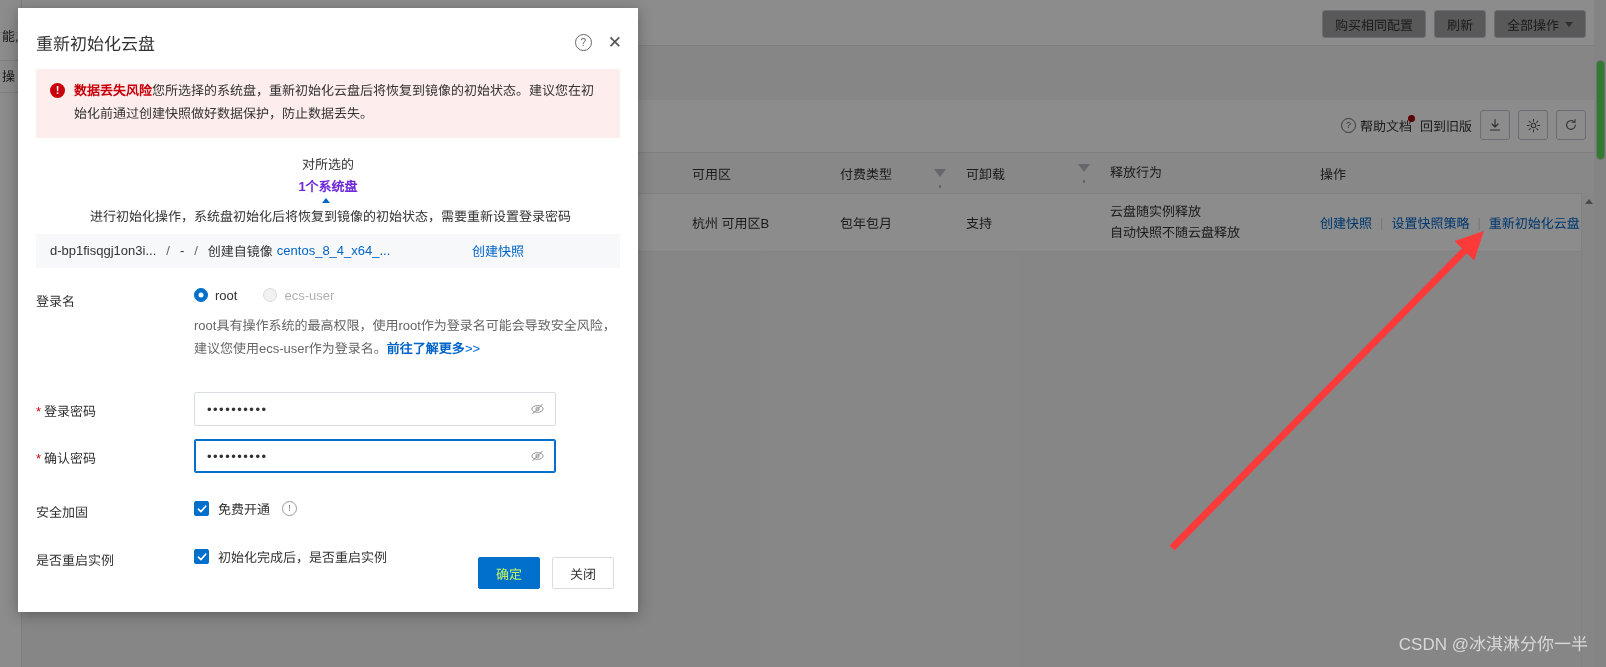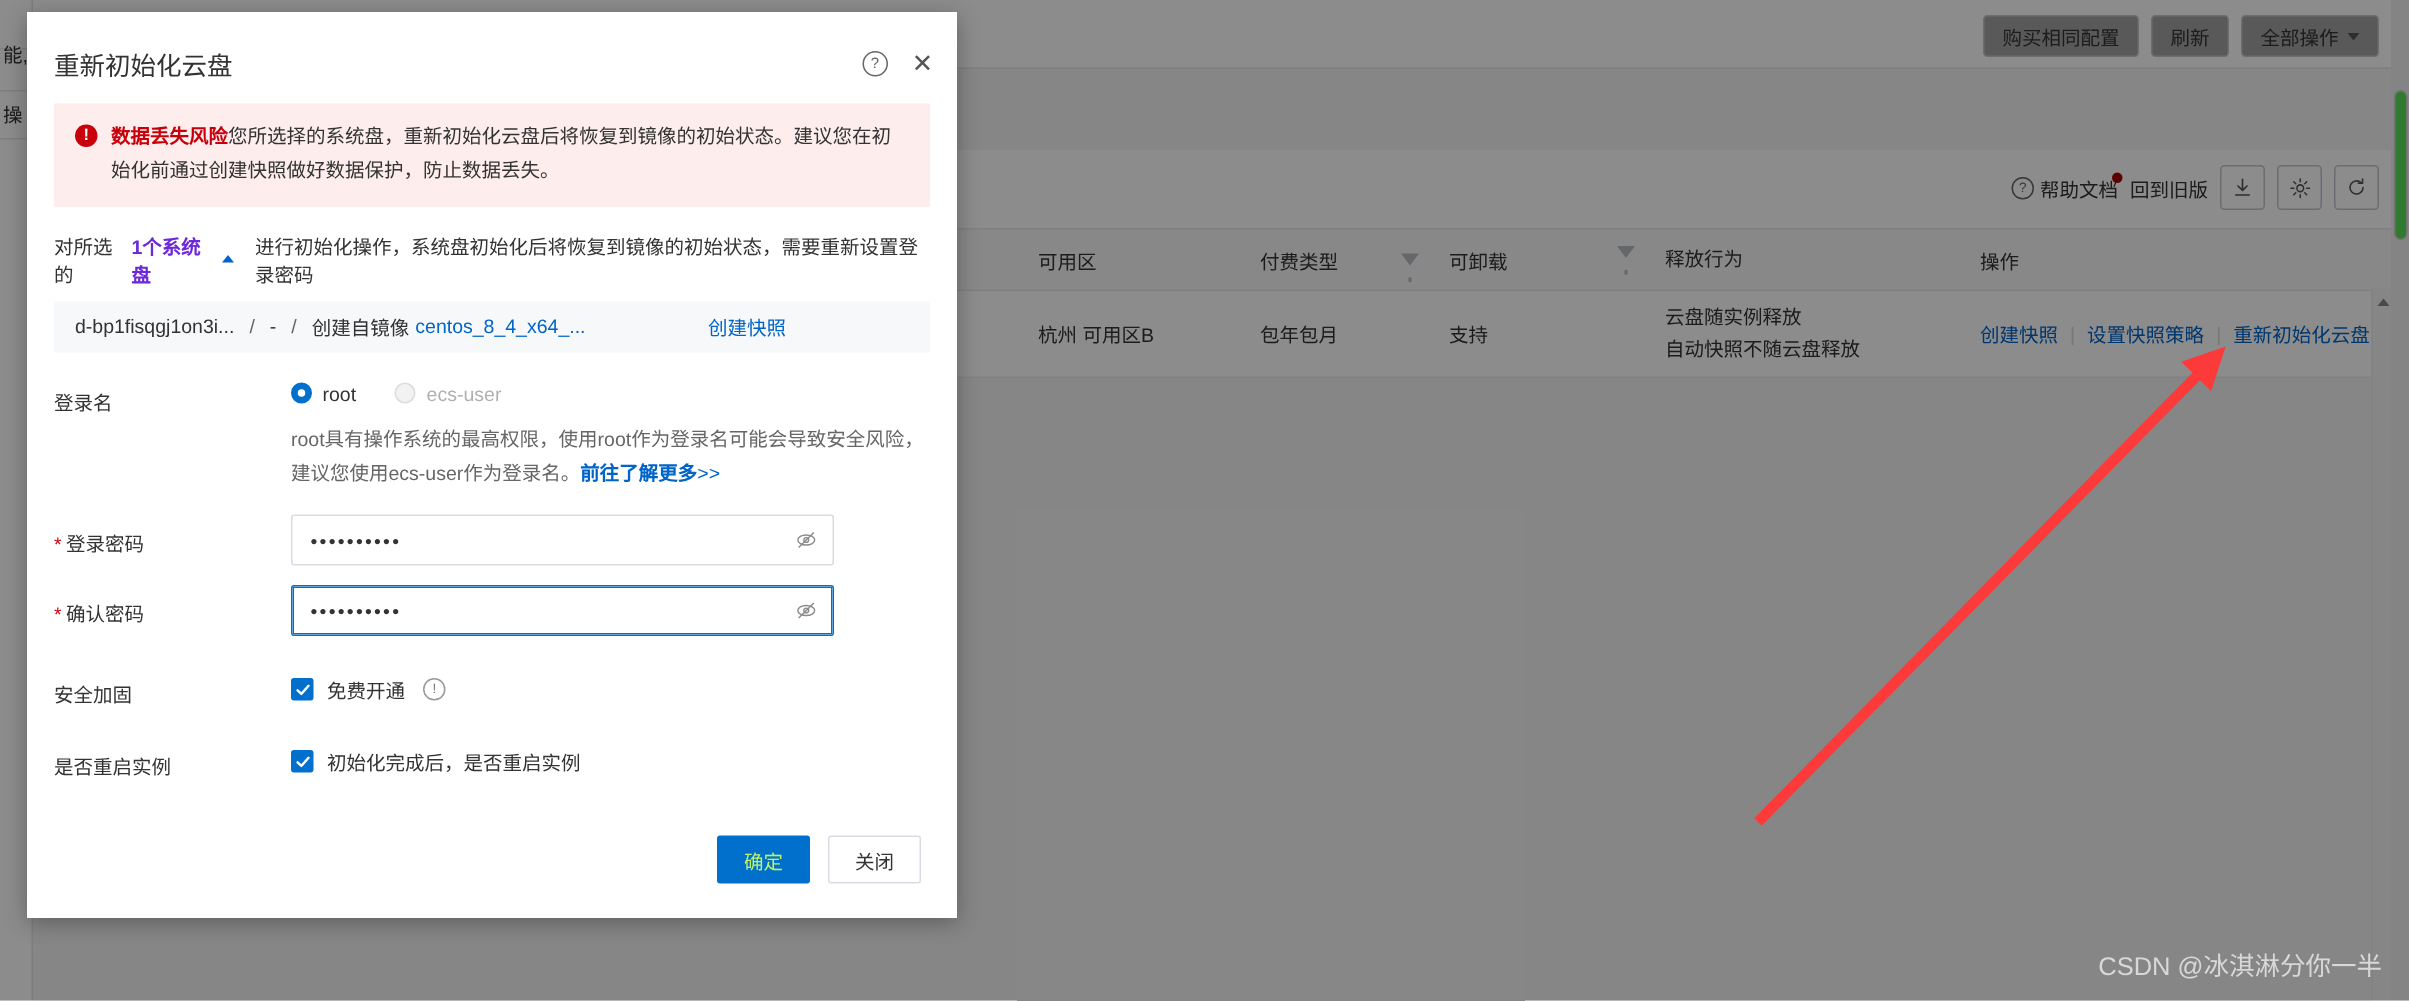--- a/index.html
+++ b/index.html
@@ -311,20 +311,21 @@
   }
   .alert b { color: #c7000b; font-weight: bold; }
 
   .sel-line {
     margin: 16px 18px 0 18px;
     font-size: 13px;
     color: #333;
     display: flex;
     align-items: center;
     gap: 3px;
+    flex-direction: column;
   }
   .sel-link {
     color: #6d28d9;
     cursor: pointer;
     font-weight: bold;
   }
   .caret-up {
     width: 0; height: 0;
     border-left: 4px solid transparent;
     border-right: 4px solid transparent;
@@ -694,21 +695,21 @@
             <span>ecs-user</span>
           </label>
         </div>
         <div class="helptext">
           <span>root具有操作系统的最高权限，使用root作为登录名可能会导致安全风险，建议您使用ecs-user作为登录名。</span><a>前往了解更多</a><span class="gt">&gt;&gt;</span>
         </div>
       </div>
     </div>
 
 
-    <div class="frow" style="margin-top:16px;">
+    <div class="frow" style="margin-top:32px;">
       <div class="flabel" style="padding-top:9px;">
         <span class="req">*</span><span>登录密码</span>
       </div>
       <div class="fctl">
         <div class="pw-wrap">
           <input class="pw-input" type="text" readonly="" value="••••••••••" style="">
           <span class="eye">
             <svg width="15" height="15" viewBox="0 0 16 16">
               <ellipse cx="8" cy="8" rx="6" ry="3.6" stroke="#8a8a8a" stroke-width="1" fill="none"></ellipse>
               <circle cx="8" cy="8" r="1.7" stroke="#8a8a8a" stroke-width="1" fill="none"></circle>

